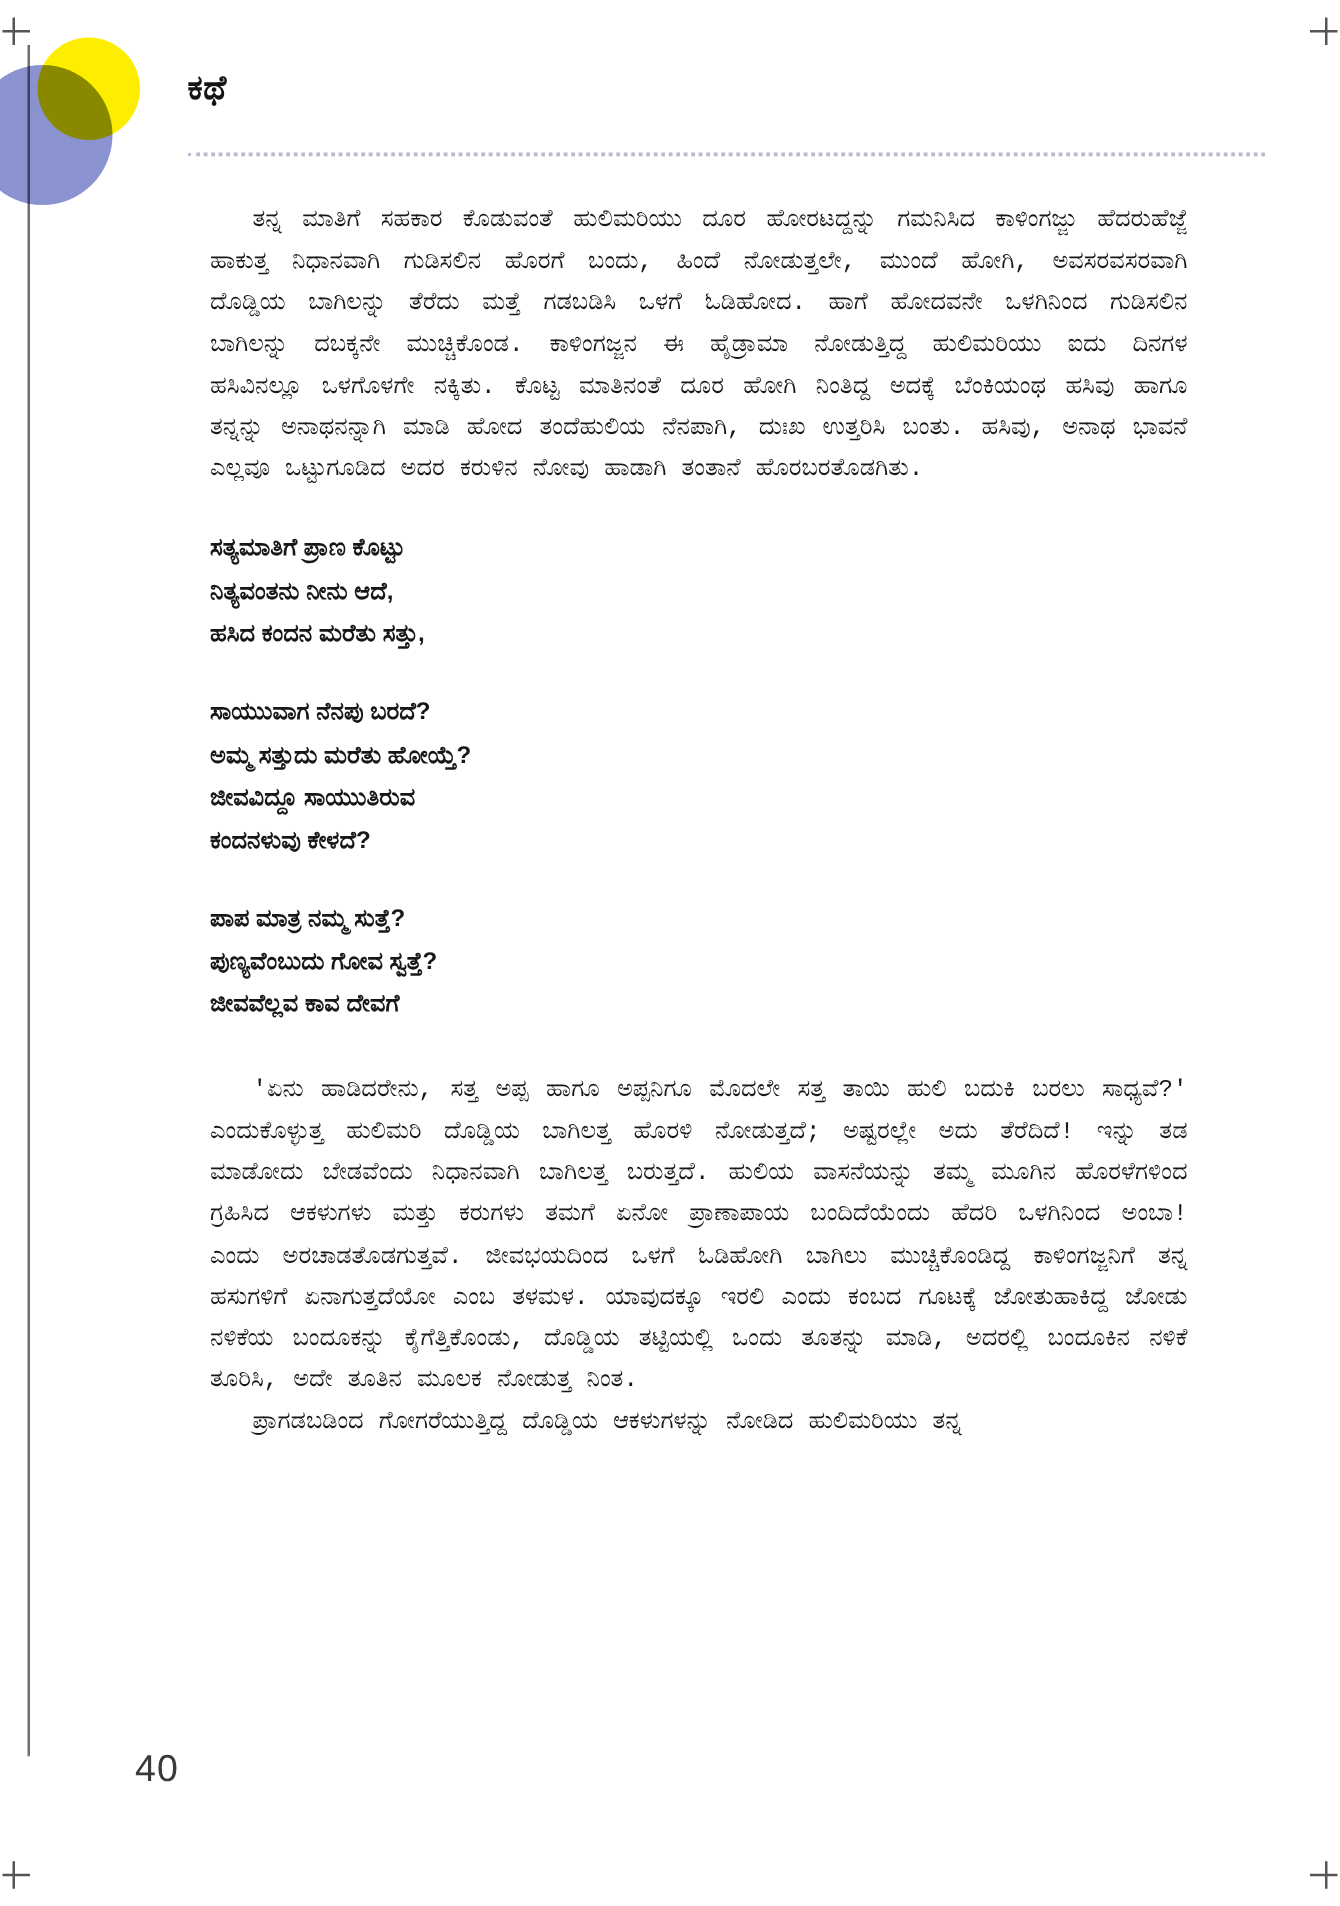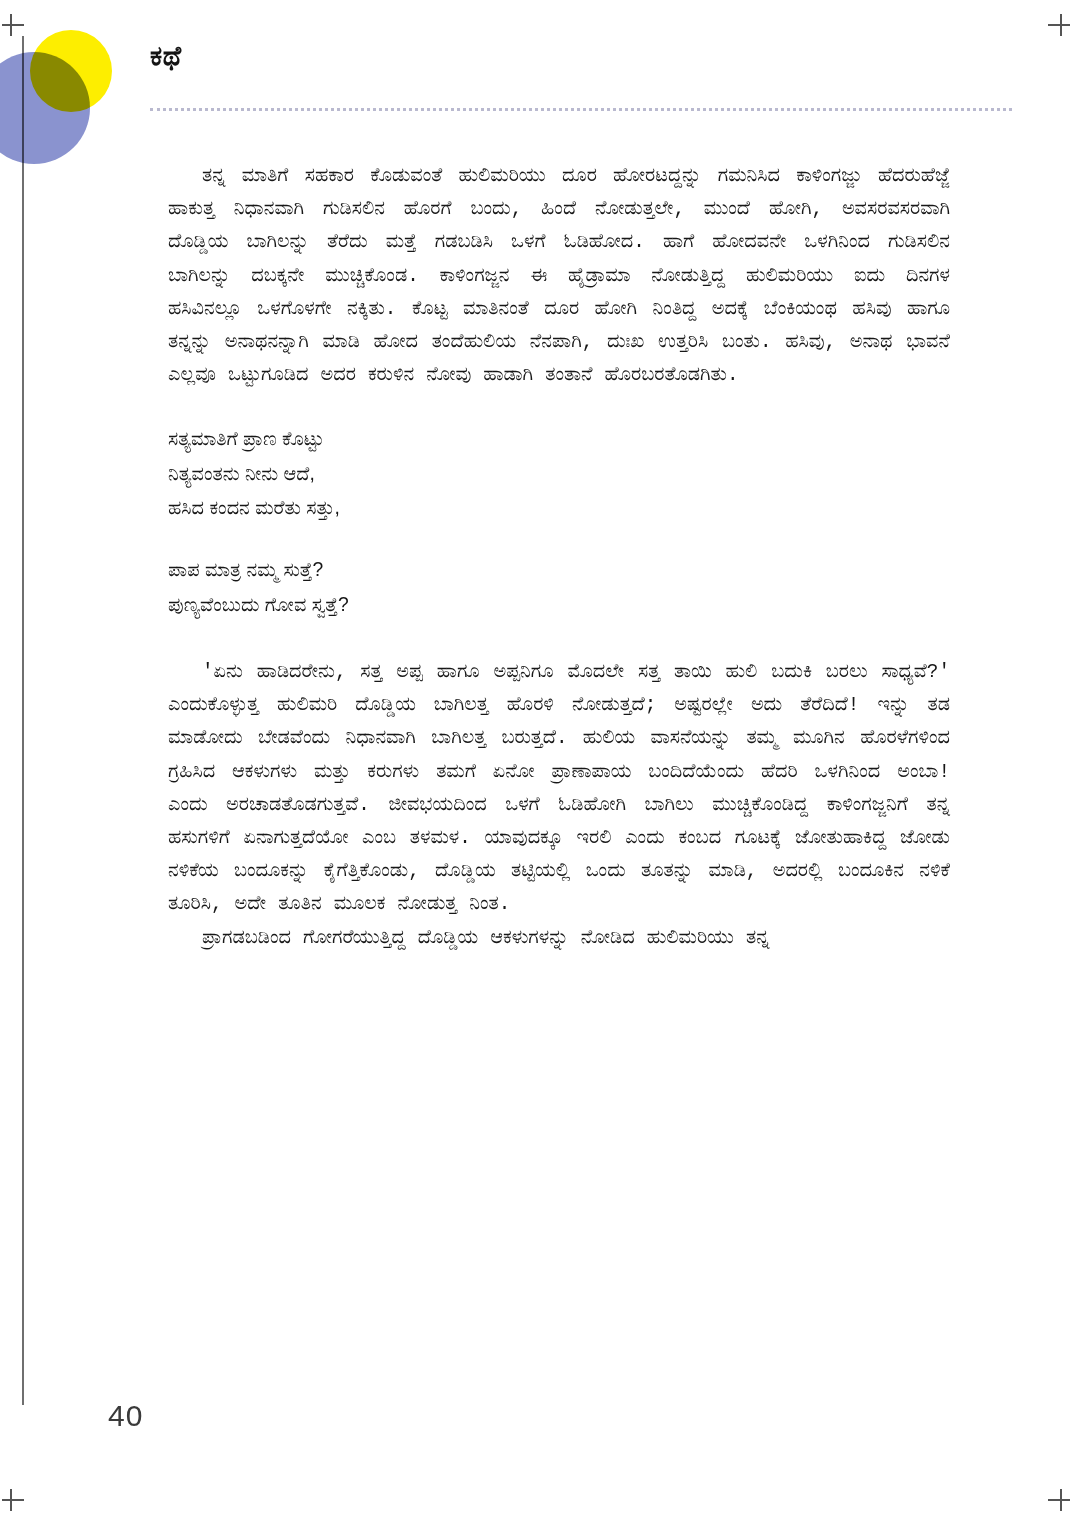--- a/index.html
+++ b/index.html
@@ -63,21 +63,21 @@
     height: 112px;
     border-radius: 50%;
     background: #8a93cf;
     mix-blend-mode: multiply;
   }
 
   
   .header {
     position: absolute;
     left: 150px;
-    top: 42px;
+    top: 56px;
     right: 60px;
     height: 70px;
   }
   .header-title {
     font-size: 27px;
     font-weight: bold;
     color: #141414;
     letter-spacing: 0.5px;
     line-height: 1.1;
   }
@@ -112,20 +112,21 @@
 
   .block-gap { height: 30px; }
   .small-gap { height: 6px; }
 
   .verse {
     margin: 0;
     font-size: 19.3px;
     line-height: 1.78;
     color: #171717;
     text-align: left;
+    font-weight: bold;
   }
   .verse-stanza { margin: 0 0 28px 0; }
 
   
   .folio {
     position: absolute;
     left: 70px;
     bottom: 92px;
     font-size: 30px;
     color: #3a3a3a;
@@ -162,24 +163,31 @@
   <p class="para indent">ತನ್ನ ಮಾತಿಗೆ ಸಹಕಾರ ಕೊಡುವಂತೆ ಹುಲಿಮರಿಯು ದೂರ ಹೋರಟದ್ದನ್ನು ಗಮನಿಸಿದ ಕಾಳಿಂಗಜ್ಜು ಹೆದರುಹೆಜ್ಜೆ ಹಾಕುತ್ತ ನಿಧಾನವಾಗಿ ಗುಡಿಸಲಿನ ಹೊರಗೆ ಬಂದು, ಹಿಂದೆ ನೋಡುತ್ತಲೇ, ಮುಂದೆ ಹೋಗಿ, ಅವಸರವಸರವಾಗಿ ದೊಡ್ಡಿಯ ಬಾಗಿಲನ್ನು ತೆರೆದು ಮತ್ತೆ ಗಡಬಡಿಸಿ ಒಳಗೆ ಓಡಿಹೋದ. ಹಾಗೆ ಹೋದವನೇ ಒಳಗಿನಿಂದ ಗುಡಿಸಲಿನ ಬಾಗಿಲನ್ನು ದಬಕ್ಕನೇ ಮುಚ್ಚಿಕೊಂಡ. ಕಾಳಿಂಗಜ್ಜನ ಈ ಹೈಡ್ರಾಮಾ ನೋಡುತ್ತಿದ್ದ ಹುಲಿಮರಿಯು ಐದು ದಿನಗಳ ಹಸಿವಿನಲ್ಲೂ ಒಳಗೊಳಗೇ ನಕ್ಕಿತು. ಕೊಟ್ಟ ಮಾತಿನಂತೆ ದೂರ ಹೋಗಿ ನಿಂತಿದ್ದ ಅದಕ್ಕೆ ಬೆಂಕಿಯಂಥ ಹಸಿವು ಹಾಗೂ ತನ್ನನ್ನು ಅನಾಥನನ್ನಾಗಿ ಮಾಡಿ ಹೋದ ತಂದೆಹುಲಿಯ ನೆನಪಾಗಿ, ದುಃಖ ಉತ್ತರಿಸಿ ಬಂತು. ಹಸಿವು, ಅನಾಥ ಭಾವನೆ ಎಲ್ಲವೂ ಒಟ್ಟುಗೂಡಿದ ಅದರ ಕರುಳಿನ ನೋವು ಹಾಡಾಗಿ ತಂತಾನೆ ಹೊರಬರತೊಡಗಿತು.</p>
 
   <div class="block-gap"></div>
 
   <div class="verse-stanza">
     <div class="verse">ಸತ್ಯಮಾತಿಗೆ ಪ್ರಾಣ ಕೊಟ್ಟು</div>
     <div class="verse">ನಿತ್ಯವಂತನು ನೀನು ಆದೆ,</div>
     <div class="verse">ಹಸಿದ ಕಂದನ ಮರೆತು ಸತ್ತು,</div>
   </div>
 
+  <div class="verse-stanza">
+    <div class="verse">ಸಾಯುುವಾಗ ನೆನಪು ಬರದೆ?</div>
+    <div class="verse">ಅಮ್ಮ ಸತ್ತುದು ಮರೆತು ಹೋಯ್ತೆ?</div>
+    <div class="verse">ಜೀವವಿದ್ದೂ ಸಾಯುುತಿರುವ</div>
+    <div class="verse">ಕಂದನಳುವು ಕೇಳದೆ?</div>
+  </div>
 
   <div class="verse-stanza">
     <div class="verse">ಪಾಪ ಮಾತ್ರ ನಮ್ಮ ಸುತ್ತೆ?</div>
     <div class="verse">ಪುಣ್ಯವೆಂಬುದು ಗೋವ ಸ್ವತ್ತೆ?</div>
+    <div class="verse">ಜೀವವೆಲ್ಲವ ಕಾವ ದೇವಗೆ</div>
   </div>
 
   <div class="small-gap"></div>
 
   <p class="para indent">'ಏನು ಹಾಡಿದರೇನು, ಸತ್ತ ಅಪ್ಪ ಹಾಗೂ ಅಪ್ಪನಿಗೂ ಮೊದಲೇ ಸತ್ತ ತಾಯಿ ಹುಲಿ ಬದುಕಿ ಬರಲು ಸಾಧ್ಯವೆ?' ಎಂದುಕೊಳ್ಳುತ್ತ ಹುಲಿಮರಿ ದೊಡ್ಡಿಯ ಬಾಗಿಲತ್ತ ಹೊರಳಿ ನೋಡುತ್ತದೆ; ಅಷ್ಟರಲ್ಲೇ ಅದು ತೆರೆದಿದೆ! ಇನ್ನು ತಡ ಮಾಡೋದು ಬೇಡವೆಂದು ನಿಧಾನವಾಗಿ ಬಾಗಿಲತ್ತ ಬರುತ್ತದೆ. ಹುಲಿಯ ವಾಸನೆಯನ್ನು ತಮ್ಮ ಮೂಗಿನ ಹೊರಳೆಗಳಿಂದ ಗ್ರಹಿಸಿದ ಆಕಳುಗಳು ಮತ್ತು ಕರುಗಳು ತಮಗೆ ಏನೋ ಪ್ರಾಣಾಪಾಯ ಬಂದಿದೆಯೆಂದು ಹೆದರಿ ಒಳಗಿನಿಂದ ಅಂಬಾ! ಎಂದು ಅರಚಾಡತೊಡಗುತ್ತವೆ. ಜೀವಭಯದಿಂದ ಒಳಗೆ ಓಡಿಹೋಗಿ ಬಾಗಿಲು ಮುಚ್ಚಿಕೊಂಡಿದ್ದ ಕಾಳಿಂಗಜ್ಜನಿಗೆ ತನ್ನ ಹಸುಗಳಿಗೆ ಏನಾಗುತ್ತದೆಯೋ ಎಂಬ ತಳಮಳ. ಯಾವುದಕ್ಕೂ ಇರಲಿ ಎಂದು ಕಂಬದ ಗೂಟಕ್ಕೆ ಜೋತುಹಾಕಿದ್ದ ಜೋಡು ನಳಿಕೆಯ ಬಂದೂಕನ್ನು ಕೈಗೆತ್ತಿಕೊಂಡು, ದೊಡ್ಡಿಯ ತಟ್ಟಿಯಲ್ಲಿ ಒಂದು ತೂತನ್ನು ಮಾಡಿ, ಅದರಲ್ಲಿ ಬಂದೂಕಿನ ನಳಿಕೆ ತೂರಿಸಿ, ಅದೇ ತೂತಿನ ಮೂಲಕ ನೋಡುತ್ತ ನಿಂತ.</p>
 
   <p class="para indent">ಪ್ರಾಗಡಬಡಿಂದ ಗೋಗರೆಯುತ್ತಿದ್ದ ದೊಡ್ಡಿಯ ಆಕಳುಗಳನ್ನು ನೋಡಿದ ಹುಲಿಮರಿಯು ತನ್ನ</p>
 
 </div>
 

